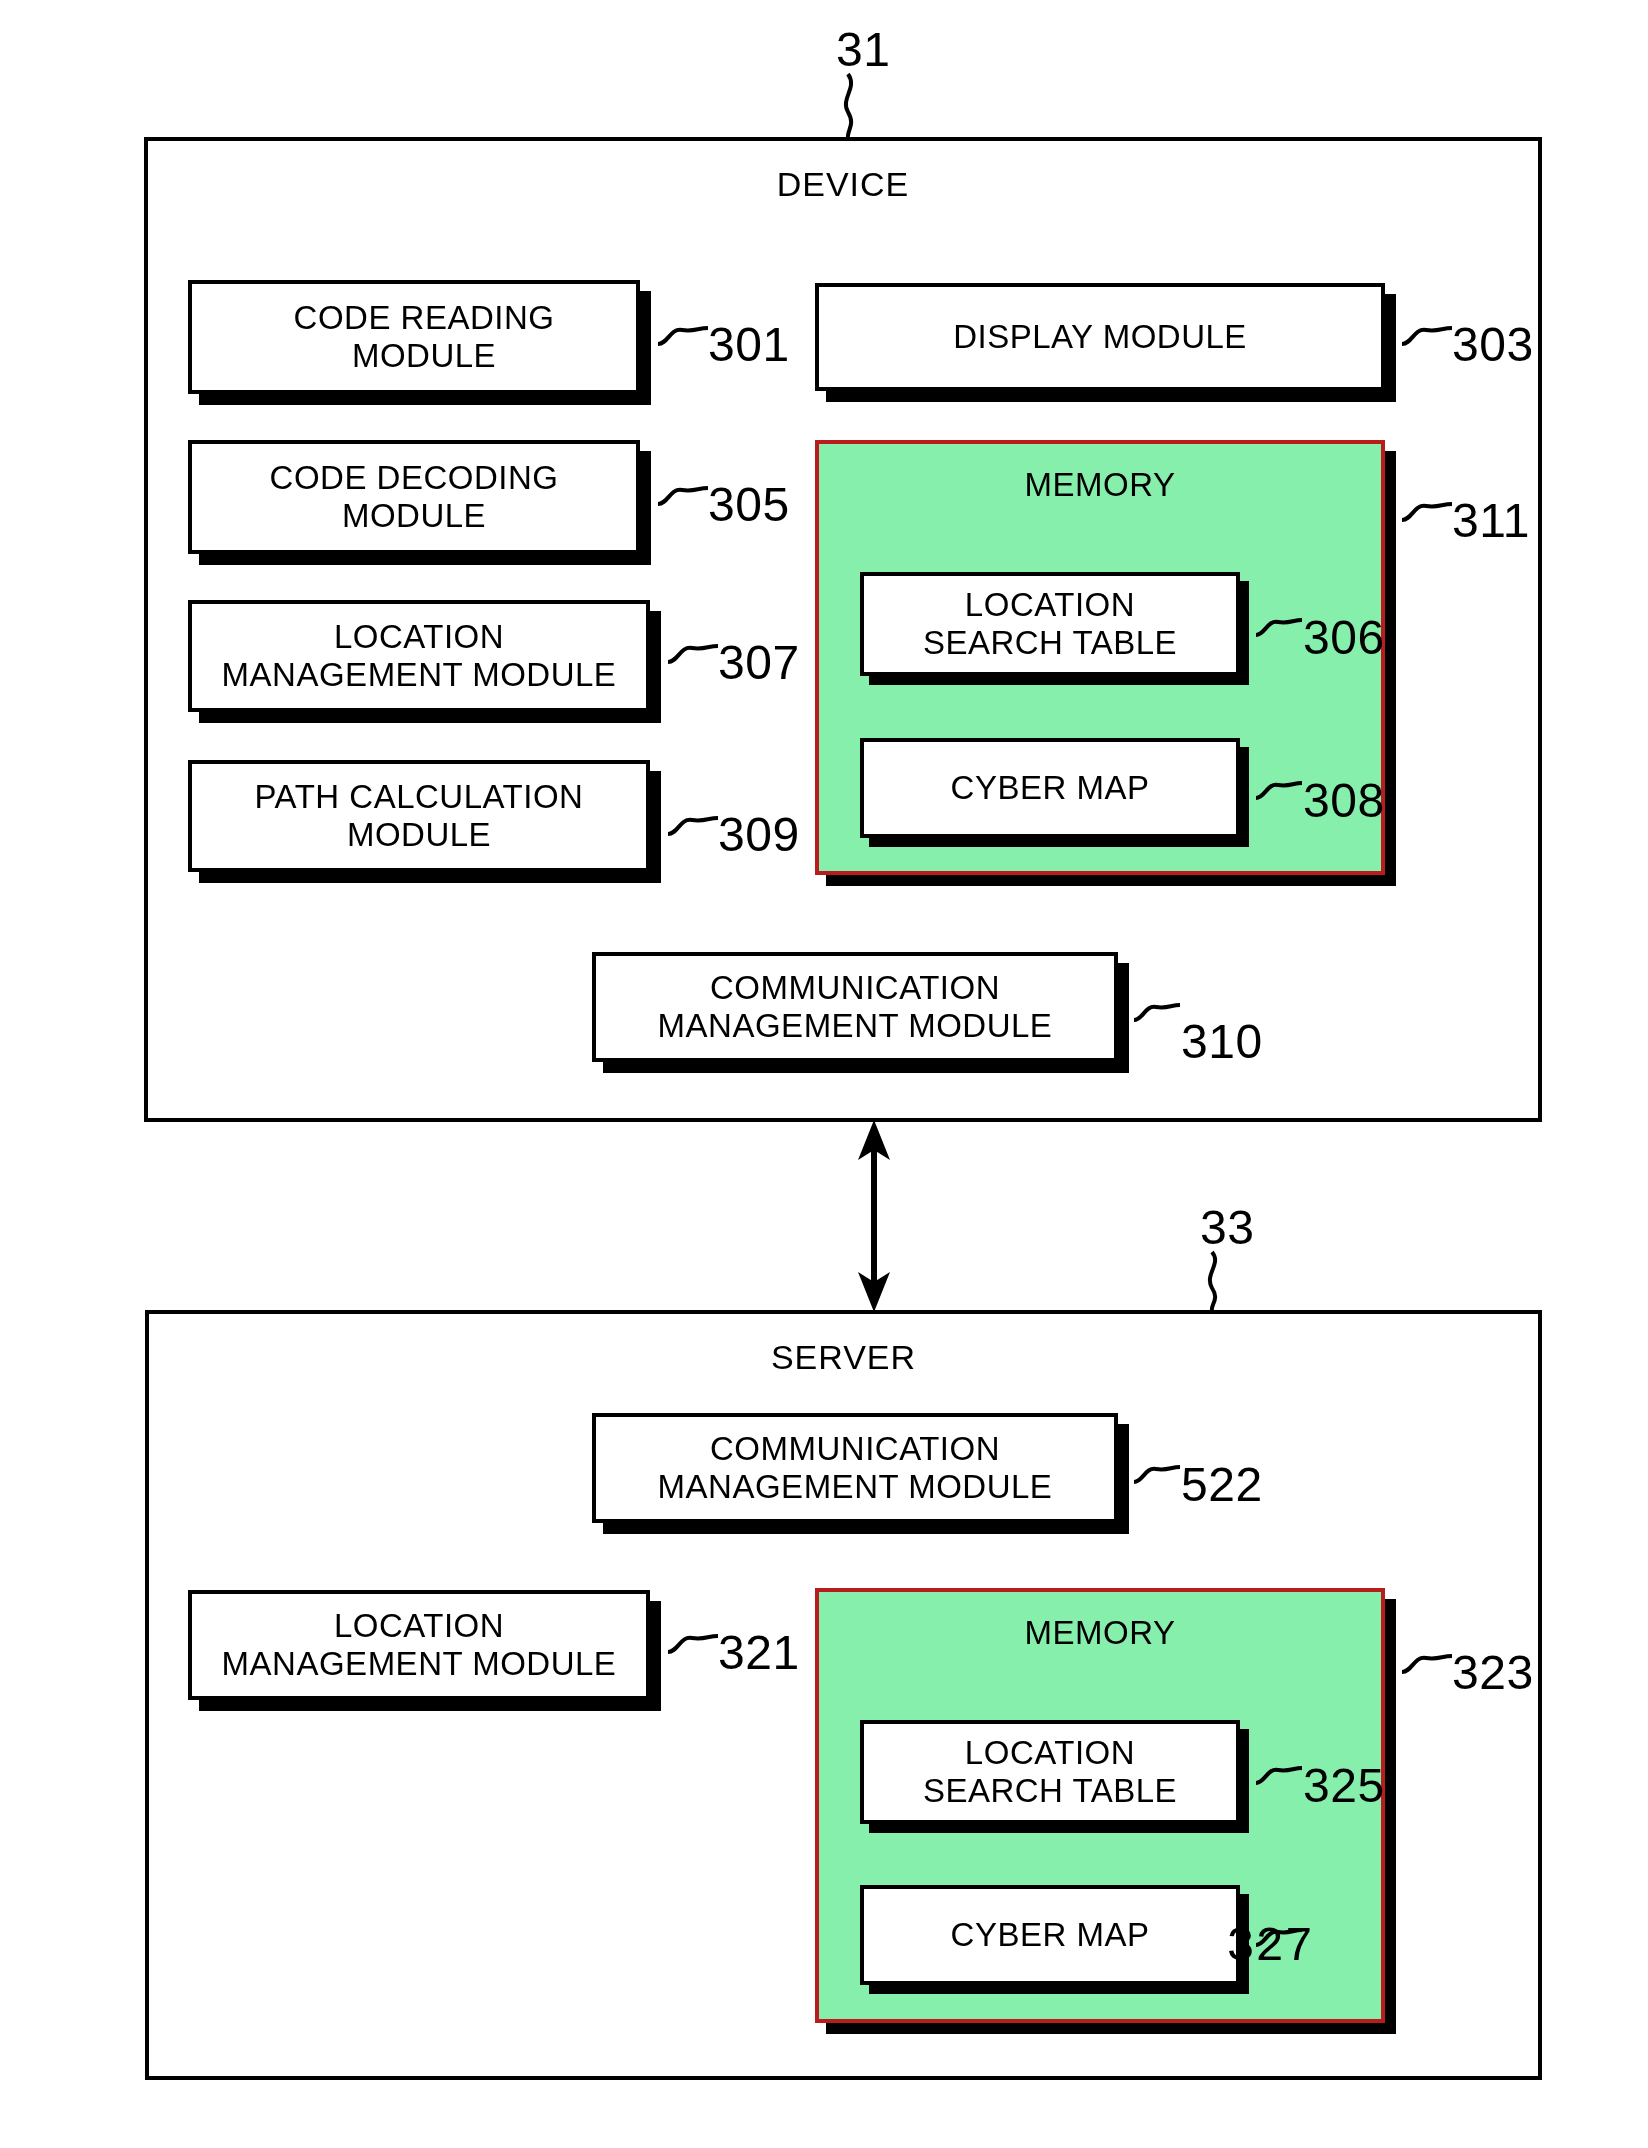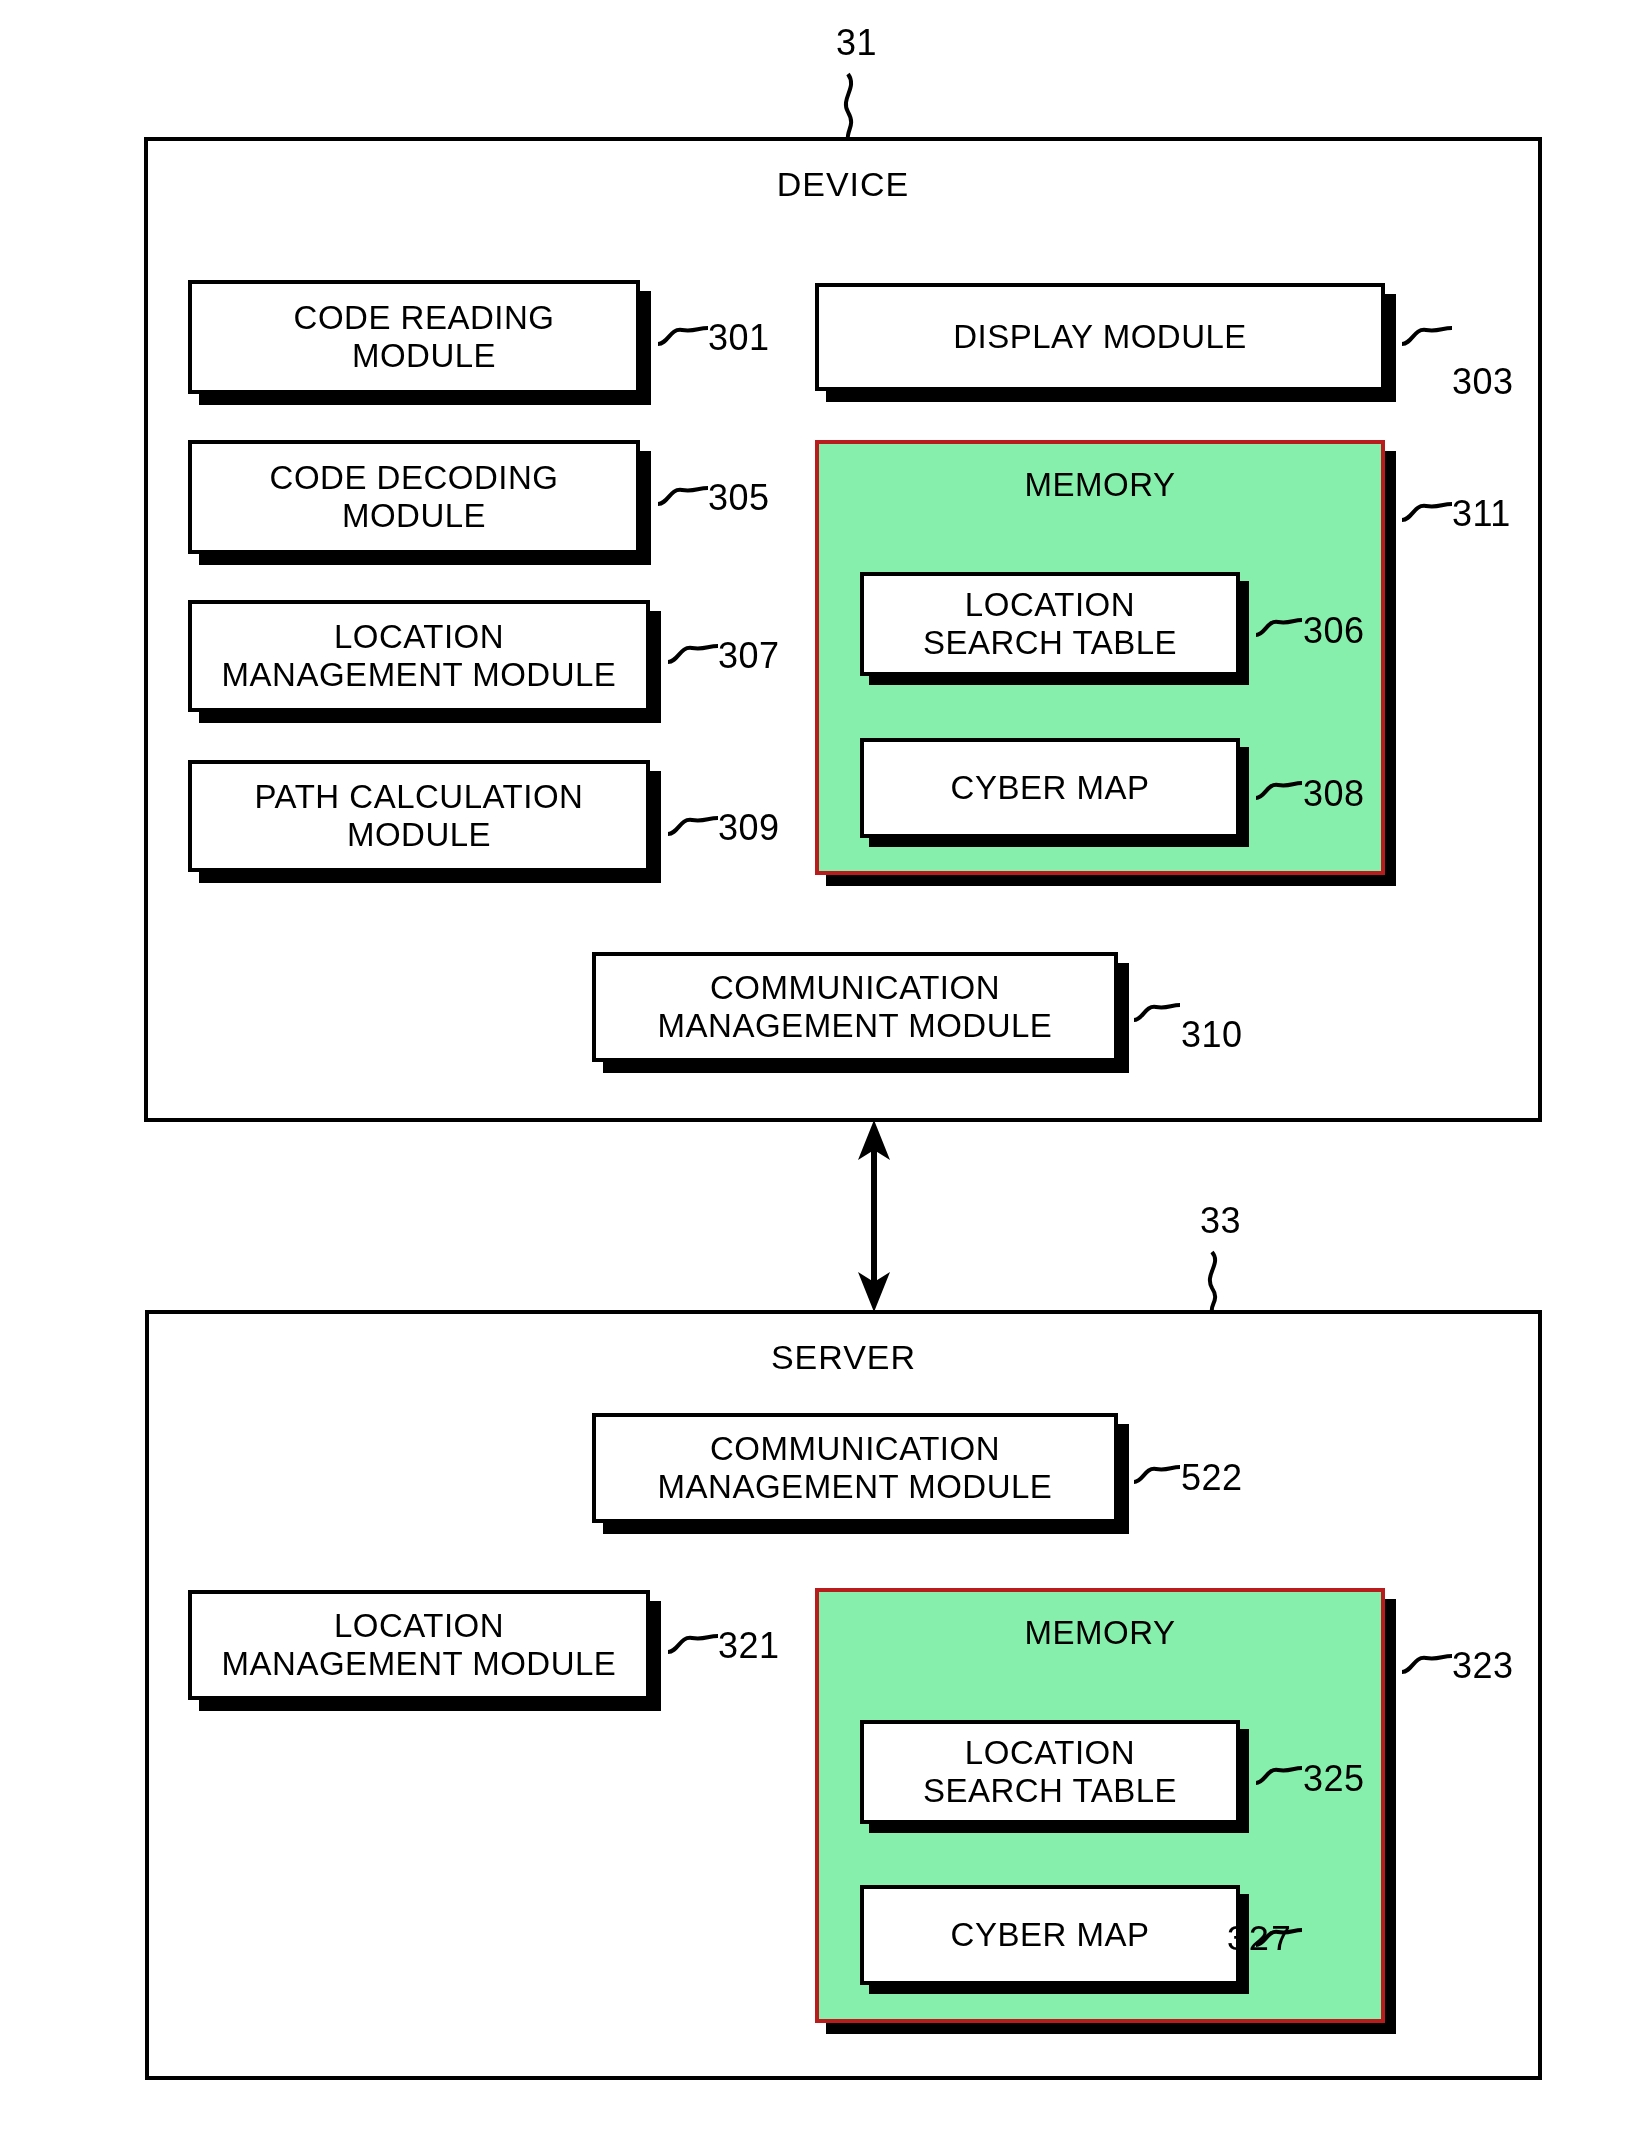--- a/index.html
+++ b/index.html
@@ -69,21 +69,21 @@
     left: 0;
     right: 0;
     text-align: center;
     font-size: 33px;
     letter-spacing: 0.5px;
   }
 
   
   .ref {
     position: absolute;
-    font-size: 36px;
+    font-size: 48px;
     letter-spacing: 0.5px;
     white-space: nowrap;
   }
   .ref-squiggle {
     position: absolute;
     pointer-events: none;
   }
 
   
   .dbl-arrow {
@@ -139,21 +139,21 @@
     <path d="M2 22 C12 22, 14 6, 26 8 C38 10, 42 6, 52 6" stroke="#000" stroke-width="4" fill="none"></path>
   </svg>
   <div class="ref" style="left:718px; top:807px;">309</div>
 
   <div class="mbox" style="left:815px; top:283px; width:570px; height:108px;">
     <span style="white-space:pre-line;">DISPLAY MODULE</span>
   </div>
   <svg class="ref-squiggle" style="left:1400px; top:322px;" width="56" height="30">
     <path d="M2 22 C12 22, 14 6, 26 8 C38 10, 42 6, 52 6" stroke="#000" stroke-width="4" fill="none"></path>
   </svg>
-  <div class="ref" style="left:1452px; top:317px;margin-top:44px;">303</div>
+  <div class="ref" style="left:1452px; top:317px;">303</div>
 
   <div class="membox" style="left:815px; top:440px; width:570px; height:435px;">
     <div class="membox-title">MEMORY</div>
   </div>
   <svg class="ref-squiggle" style="left:1400px; top:498px;" width="56" height="30">
     <path d="M2 22 C12 22, 14 6, 26 8 C38 10, 42 6, 52 6" stroke="#000" stroke-width="4" fill="none"></path>
   </svg>
   <div class="ref" style="left:1452px; top:493px;">311</div>
 
   <div class="mbox plain" style="left:860px; top:572px; width:380px; height:104px;">

